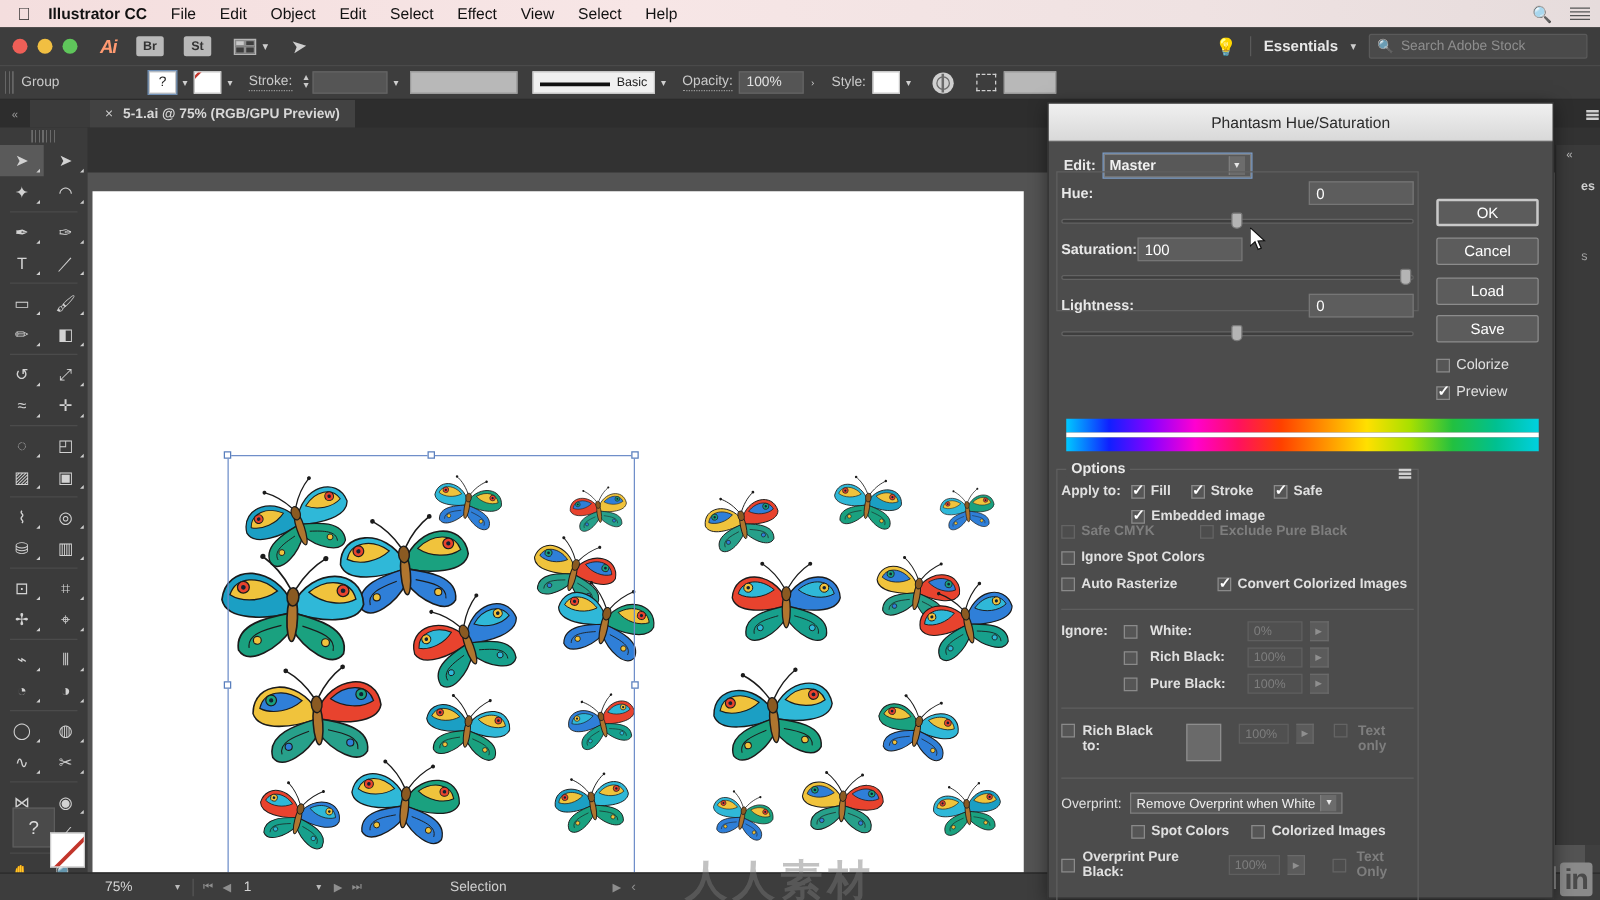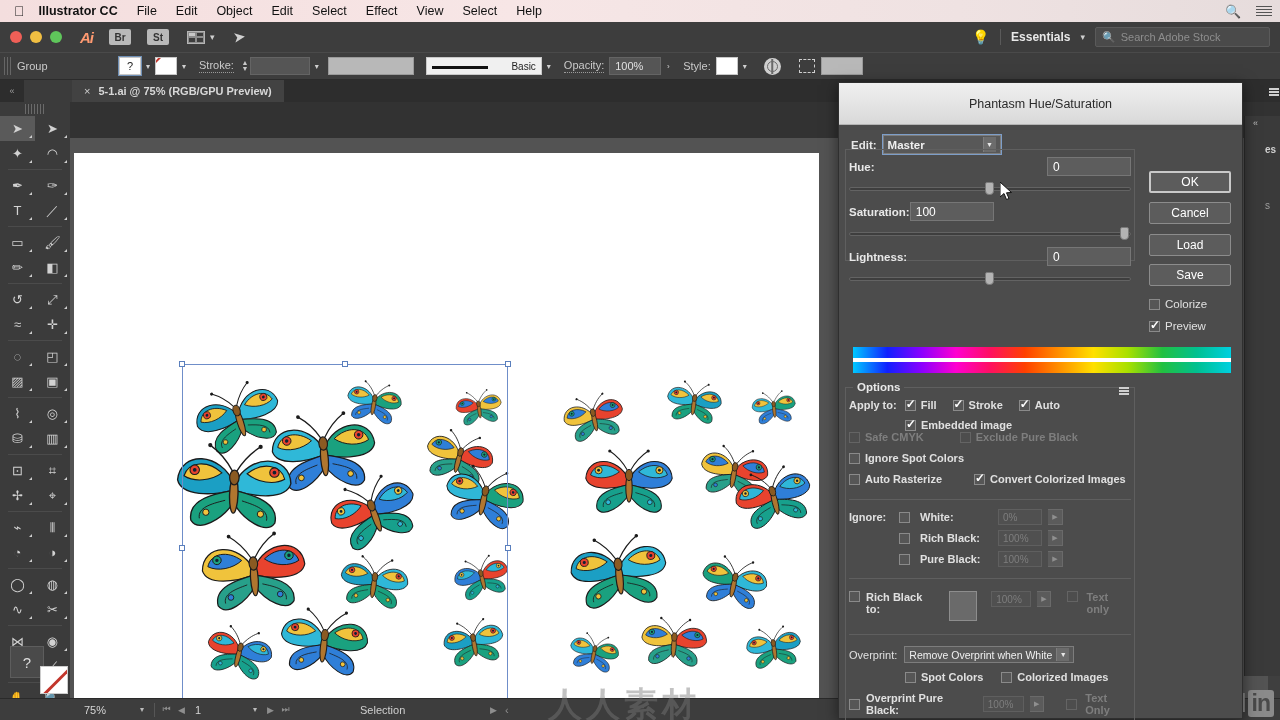--- a/index.html
+++ b/index.html
@@ -106,21 +106,21 @@
   .sb-field{ height:16px; display:flex;align-items:center; padding:0 6px; color:#d5d5d5;}
   .sb-caret{ width:16px;height:16px;display:flex;align-items:center;justify-content:center;font-size:8px;color:#bbb;}
   .sb-nav{ width:15px;height:16px;display:flex;align-items:center;justify-content:center;color:#8e8e8e;font-size:9px;}
   .sb-sep{ width:1px;height:14px;background:#565656;margin:0 4px;}
   #statusbar .selection{ position:absolute; left:360px; }
   #statusbar .rightmark{ position:absolute; left:490px; display:flex; gap:8px; align-items:center;}
 
   
   #dialog{ position:absolute; left:838px; top:60px; width:405px; height:637px;
            background:#4c4c4c; border:1px solid #2f2f2f; box-shadow:0 3px 14px rgba(0,0,0,.5); }
-  #dlgtitle{ height:42px; background:linear-gradient(#f0f0f0,#d9d9d9); color:#2b2b2b;
+  #dlgtitle{ height:30px; background:linear-gradient(#f0f0f0,#d9d9d9); color:#2b2b2b;
              display:flex;align-items:center;justify-content:center; font-size:12.5px; border-bottom:1px solid #b4b4b4;}
   #dlgbody{ position:relative; padding:10px 12px 0; color:#e0e0e0; font-size:11px;}
 
   .row{ display:flex; align-items:center; }
   .dlabel{ color:#e8e8e8; font-size:11.5px; }
   .combo{ height:19px; background:#585858; border:1px solid #7d7d7d; color:#f0f0f0; font-size:11.5px;
           display:flex;align-items:center; padding:0 4px; justify-content:space-between; font-weight:bold;}
   .combo.focus{ outline:1px solid #7d9ec9; }
   .combo .cbtn{ width:13px; height:15px; background:#6c6c6c; border-left:1px solid #7d7d7d; display:flex;
                 align-items:center;justify-content:center; font-size:7px; color:#e8e8e8;}
@@ -230,21 +230,21 @@
     <span class="cb-label" style="width:88px">Group</span>
     <span class="swatchbox sel">?</span>
     <span class="mini-caret">▾</span>
     <span class="nonebox"></span>
     <span class="mini-caret">▾</span>
     <span class="cb-label dotted" style="margin-left:8px;margin-right:6px">Stroke:</span>
     <span class="stepper">▲<br>▼</span>
     <span class="field" style="width:60px"></span>
     <span class="mini-caret">▾</span>
     <span class="flatbox" style="width:86px;margin-left:4px"></span>
-    <span class="brushbox" style="width:116px;margin-left:12px">Basic</span>
+    <span class="brushbox" style="width:98px;margin-left:12px">Basic</span>
     <span class="mini-caret">▾</span>
     <span class="cb-label dotted" style="margin-left:8px;margin-right:5px">Opacity:</span>
     <span class="field" style="width:52px">100%</span>
     <span class="mini-caret">›</span>
     <span class="cb-label" style="margin-left:8px;margin-right:5px">Style:</span>
     <span class="swatchbox"></span>
     <span class="mini-caret">▾</span>
     <span class="gearcircle" style="margin-left:12px"></span>
     <span class="dashrect" style="margin-left:18px"></span>
     <span class="flatbox" style="width:42px;margin-left:6px"></span>
@@ -1144,21 +1144,21 @@
           <span class="cbrow">
             <span class="cb on"></span>
             <span style="font-weight:bold">Fill</span>
           </span>
           <span class="cbrow" style="margin-left:8px">
             <span class="cb on"></span>
             <span style="font-weight:bold">Stroke</span>
           </span>
           <span class="cbrow" style="margin-left:8px">
             <span class="cb on"></span>
-            <span style="font-weight:bold">Auto</span>
+            <span style="font-weight:bold">Safe</span>
           </span>
         </div>
 
         <div class="cbrow" style="margin-top:8px;margin-left:56px">
           <span class="cb on"></span>
           <span style="font-weight:bold">Embedded image</span>
         </div>
 
         <div class="row" style="margin-top:0;gap:36px">
           <span class="cbrow">

